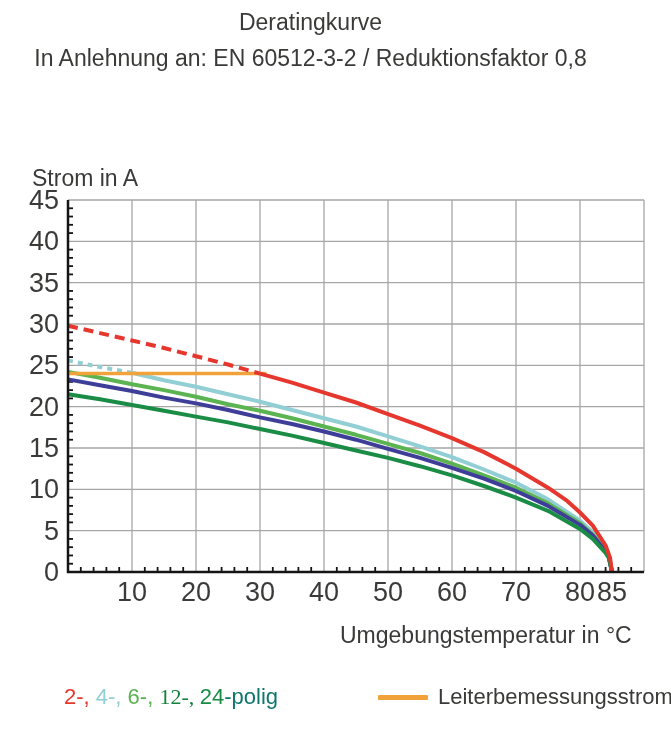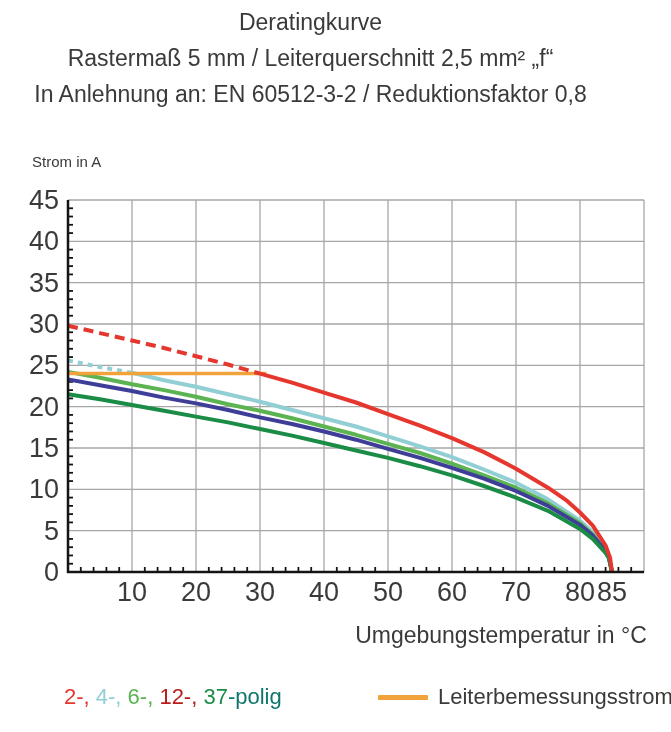--- a/index.html
+++ b/index.html
@@ -1,36 +1,35 @@
 <!DOCTYPE html>
 <html><head>
 <meta charset="utf-8">
 <style>
   html,body{margin:0;padding:0;background:#ffffff;}
   #page{position:relative;width:671px;height:732px;background:#fff;overflow:hidden;
         font-family:"Liberation Sans", sans-serif;color:#3a3a39;}
   .titleblock{position:absolute;top:4px;left:0;width:621px;text-align:center;
               font-size:23px;line-height:36px;color:#3a3a39;}
-  .ylabel{position:absolute;left:32px;top:153px;font-size:15px;color:#3a3a39;}
+  .ylabel{position:absolute;left:32px;top:165px;font-size:23px;color:#3a3a39;}
   #chart-svg{position:absolute;left:0;top:185px;}
-  .xlabel{position:absolute;left:340px;top:622px;width:322px;text-align:center;
+  .xlabel{position:absolute;left:340px;top:622px;width:322px;text-align:left;
           font-size:23px;color:#3a3a39;}
   .legend-left{position:absolute;left:64px;top:684px;font-size:22px;white-space:pre;}
   .legend-right{position:absolute;left:378px;top:684px;display:flex;align-items:center;}
   .legend-swatch{display:inline-block;width:50px;height:5px;margin-right:10px;border-radius:1px;}
   .legend-right-label{font-size:22px;color:#3a3a39;}
 </style>
 </head>
 <body>
 
 <div id="page">
 
   <div class="titleblock">
     <div>Deratingkurve</div>
-    <div>Rastermaß 5 mm / Leiterquerschnitt 2,5 mm² „f“</div>
     <div>In Anlehnung an: EN 60512-3-2 / Reduktionsfaktor 0,8</div>
   </div>
 
   <div class="ylabel">Strom in A</div>
 
   <svg id="chart-svg" width="671" height="425">
       <line x1="68" y1="345.6665" x2="644" y2="345.6665" stroke="#a6a6a6" stroke-width="1.3"></line>
       <line x1="68" y1="304.33299999999997" x2="644" y2="304.33299999999997" stroke="#a6a6a6" stroke-width="1.3"></line>
       <line x1="68" y1="262.9995" x2="644" y2="262.9995" stroke="#a6a6a6" stroke-width="1.3"></line>
       <line x1="68" y1="221.666" x2="644" y2="221.666" stroke="#a6a6a6" stroke-width="1.3"></line>
@@ -147,20 +146,20 @@
       <text x="324" y="416" text-anchor="middle" font-size="27" fill="#3a3a39" font-family="Liberation Sans, sans-serif">40</text>
       <text x="388" y="416" text-anchor="middle" font-size="27" fill="#3a3a39" font-family="Liberation Sans, sans-serif">50</text>
       <text x="452" y="416" text-anchor="middle" font-size="27" fill="#3a3a39" font-family="Liberation Sans, sans-serif">60</text>
       <text x="516" y="416" text-anchor="middle" font-size="27" fill="#3a3a39" font-family="Liberation Sans, sans-serif">70</text>
       <text x="580" y="416" text-anchor="middle" font-size="27" fill="#3a3a39" font-family="Liberation Sans, sans-serif">80</text>
       <text x="612" y="416" text-anchor="middle" font-size="27" fill="#3a3a39" font-family="Liberation Sans, sans-serif">85</text>
     </svg>
 
   <div class="xlabel">Umgebungstemperatur in °C</div>
 
-  <div class="legend-left" id="legend-left"><span style="color: rgb(230, 55, 46);">2-, </span><span style="color: rgb(146, 207, 213);">4-, </span><span style="color: rgb(91, 179, 81);">6-, </span><span style="color: #b91c1c;">12-, </span><span style="color: rgb(26, 140, 69);">37</span><span style="color: #0f766e;">-polig</span></div>
+  <div class="legend-left" id="legend-left"><span style="color: rgb(230, 55, 46);">2-, </span><span style="color: rgb(146, 207, 213);">4-, </span><span style="color: rgb(91, 179, 81);">6-, </span><span style="color: #15803d; font-family: Liberation Serif, serif;">12-, </span><span style="color: rgb(26, 140, 69);">24</span><span style="color: #0f766e;">-polig</span></div>
 
   <div class="legend-right">
     <span class="legend-swatch" id="legend-swatch" style="background: rgb(242, 162, 59);"></span>
     <span class="legend-right-label">Leiterbemessungsstrom</span>
   </div>
 
 </div>
 
 </body></html>

